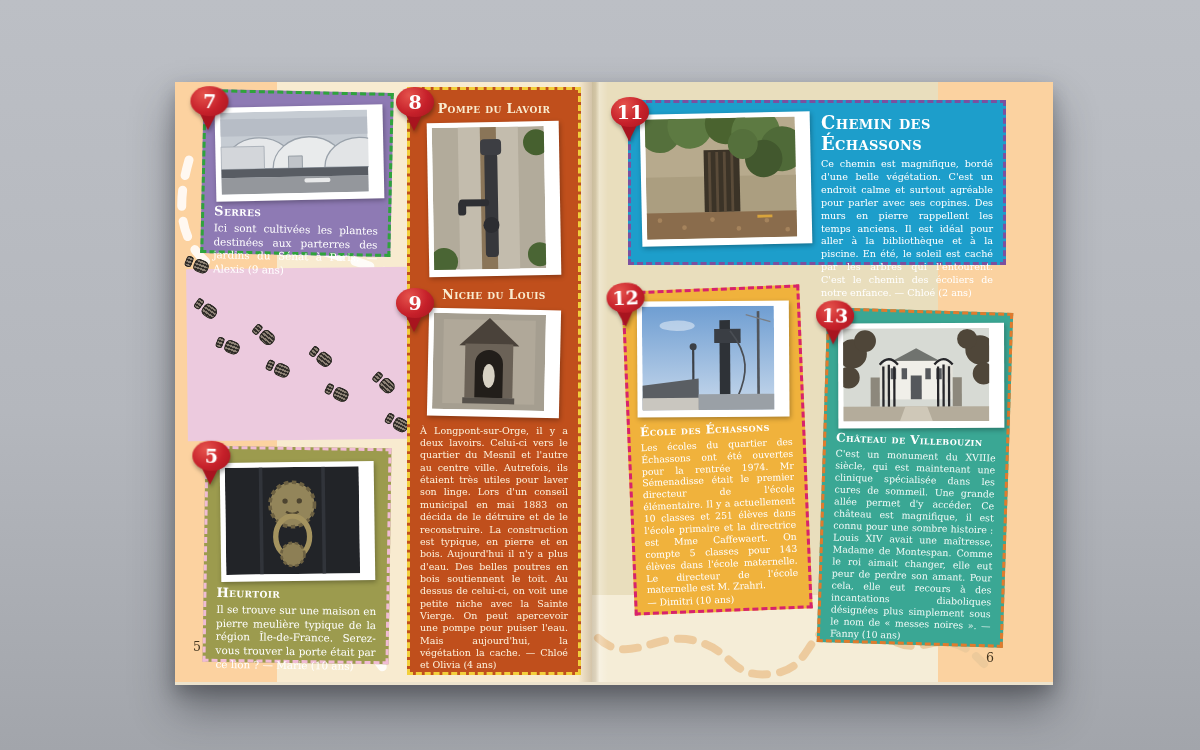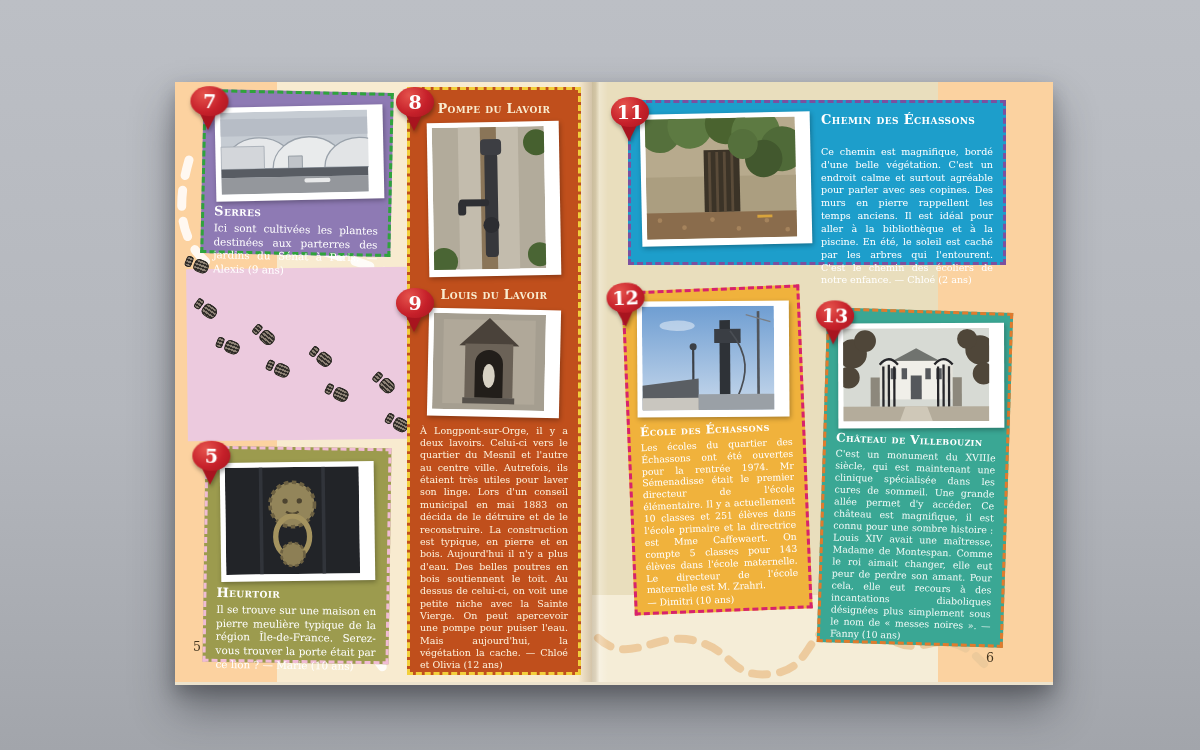--- a/index.html
+++ b/index.html
@@ -42,21 +42,21 @@
   .card-lavoir  {left:232px;top:5px;  width:174px;height:588px;background:#c04f1c;border:3px dashed #f3cf3b;}
   .card-chemin  {left:36px; top:18px; width:378px;height:165px;background:#1d9ecb;border:3px dashed #7b509f;}
   .card-ecole   {left:36px; top:206px;width:178px;height:324px;background:#f0b23c;border:3px dashed #d7226d;transform:rotate(-2.4deg);}
   .card-chateau {left:230px;top:228px;width:186px;height:335px;background:#3aa794;border:3px dashed #e07b2d;transform:rotate(1.8deg);}
 
   .card-title{font-variant:small-caps;font-weight:bold;letter-spacing:.4px;font-size:13px;line-height:1.15;}
   .card-body{text-align:justify;}
   .card-serres .card-body,.card-heurtoir .card-body{font-size:10.4px;line-height:1.32;margin-top:2px;}
   .card-lavoir .card-title{text-align:center;color:#f9ecd0;font-size:12.5px;margin:2px 0 6px;}
   .card-lavoir .card-body{color:#fcf2dd;font-size:9.5px;line-height:1.3;margin-top:8px;}
-  .card-chemin .card-title{font-size:13px;margin-bottom:18px;}
+  .card-chemin .card-title{font-size:18px;margin-bottom:4px;}
   .card-chemin .card-body{font-size:9.6px;line-height:1.34;}
   .card-ecole .card-title{font-size:12px;margin:6px 0 2px;}
   .card-ecole .card-body{font-size:9.3px;line-height:1.28;}
   .card-chateau .card-title{font-size:12px;margin:6px 0 2px;}
   .card-chateau .card-body{font-size:9.4px;line-height:1.28;color:#f2faf7;}
   .author-line{margin-top:1px;}
 
   
   .photo{background:#fff;padding:5px 5px 7px;box-shadow:1px 2px 5px rgba(0,0,0,.3);}
   .photo svg{display:block;}
@@ -185,35 +185,35 @@
           <rect x="25" y="74" width="8" height="14" rx="3" fill="#2e2f33"></rect>
           <circle cx="58" cy="98" r="8" fill="#2c2d31"></circle>
           <circle cx="10" cy="134" r="14" fill="#4a6534"></circle>
           <circle cx="104" cy="16" r="13" fill="#46602f"></circle>
           <circle cx="106" cy="128" r="12" fill="#4a6534"></circle>
         </svg>
       </div>
       <div class="pin pin-9">
         <span class="pin-head">9</span>
       </div>
-      <div class="card-title" style="margin-top:12px;">Louis du Lavoir</div>
+      <div class="card-title" style="margin-top:12px;">Niche du Louis</div>
       <div class="photo ph-niche">
         <svg viewBox="0 0 112 96" width="112" height="96">
           <rect width="112" height="96" fill="#a59e90"></rect>
           <rect x="10" y="6" width="92" height="84" fill="#b0a899"></rect>
           <polygon points="56,4 26,32 86,32" fill="#4a423a"></polygon>
           <rect x="32" y="30" width="48" height="54" fill="#6b6257"></rect>
           <path d="M42,84 v-34 a14,14 0 0 1 28,0 v34 Z" fill="#221e1a"></path>
           <ellipse cx="56" cy="62" rx="6" ry="12" fill="#d8d2c4"></ellipse>
           <rect x="30" y="84" width="52" height="6" fill="#55504a"></rect>
         </svg>
       </div>
       <div class="card-body">
         <span>À Longpont-sur-Orge, il y a deux lavoirs. Celui-ci vers le quartier du Mesnil et l'autre au centre ville. Autrefois, ils étaient très utiles pour laver son linge. Lors d'un conseil municipal en mai 1883 on décida de le détruire et de le reconstruire. La construction est typique, en pierre et en bois. Aujourd'hui il n'y a plus d'eau. Des belles poutres en bois soutiennent le toit. Au dessus de celui-ci, on voit une petite niche avec la Sainte Vierge. On peut apercevoir une pompe pour puiser l'eau. Mais aujourd'hui, la végétation la cache.</span>
-        <span>— Chloé et Olivia (12 ans)</span>
+        <span>— Chloé et Olivia (4 ans)</span>
       </div>
     </div>
 
     <div class="page-number pn-left">5</div>
   </div>
 
   <div class="page page-right">
     <div class="beige-block"></div>
     <div class="strip-right"></div>
 

